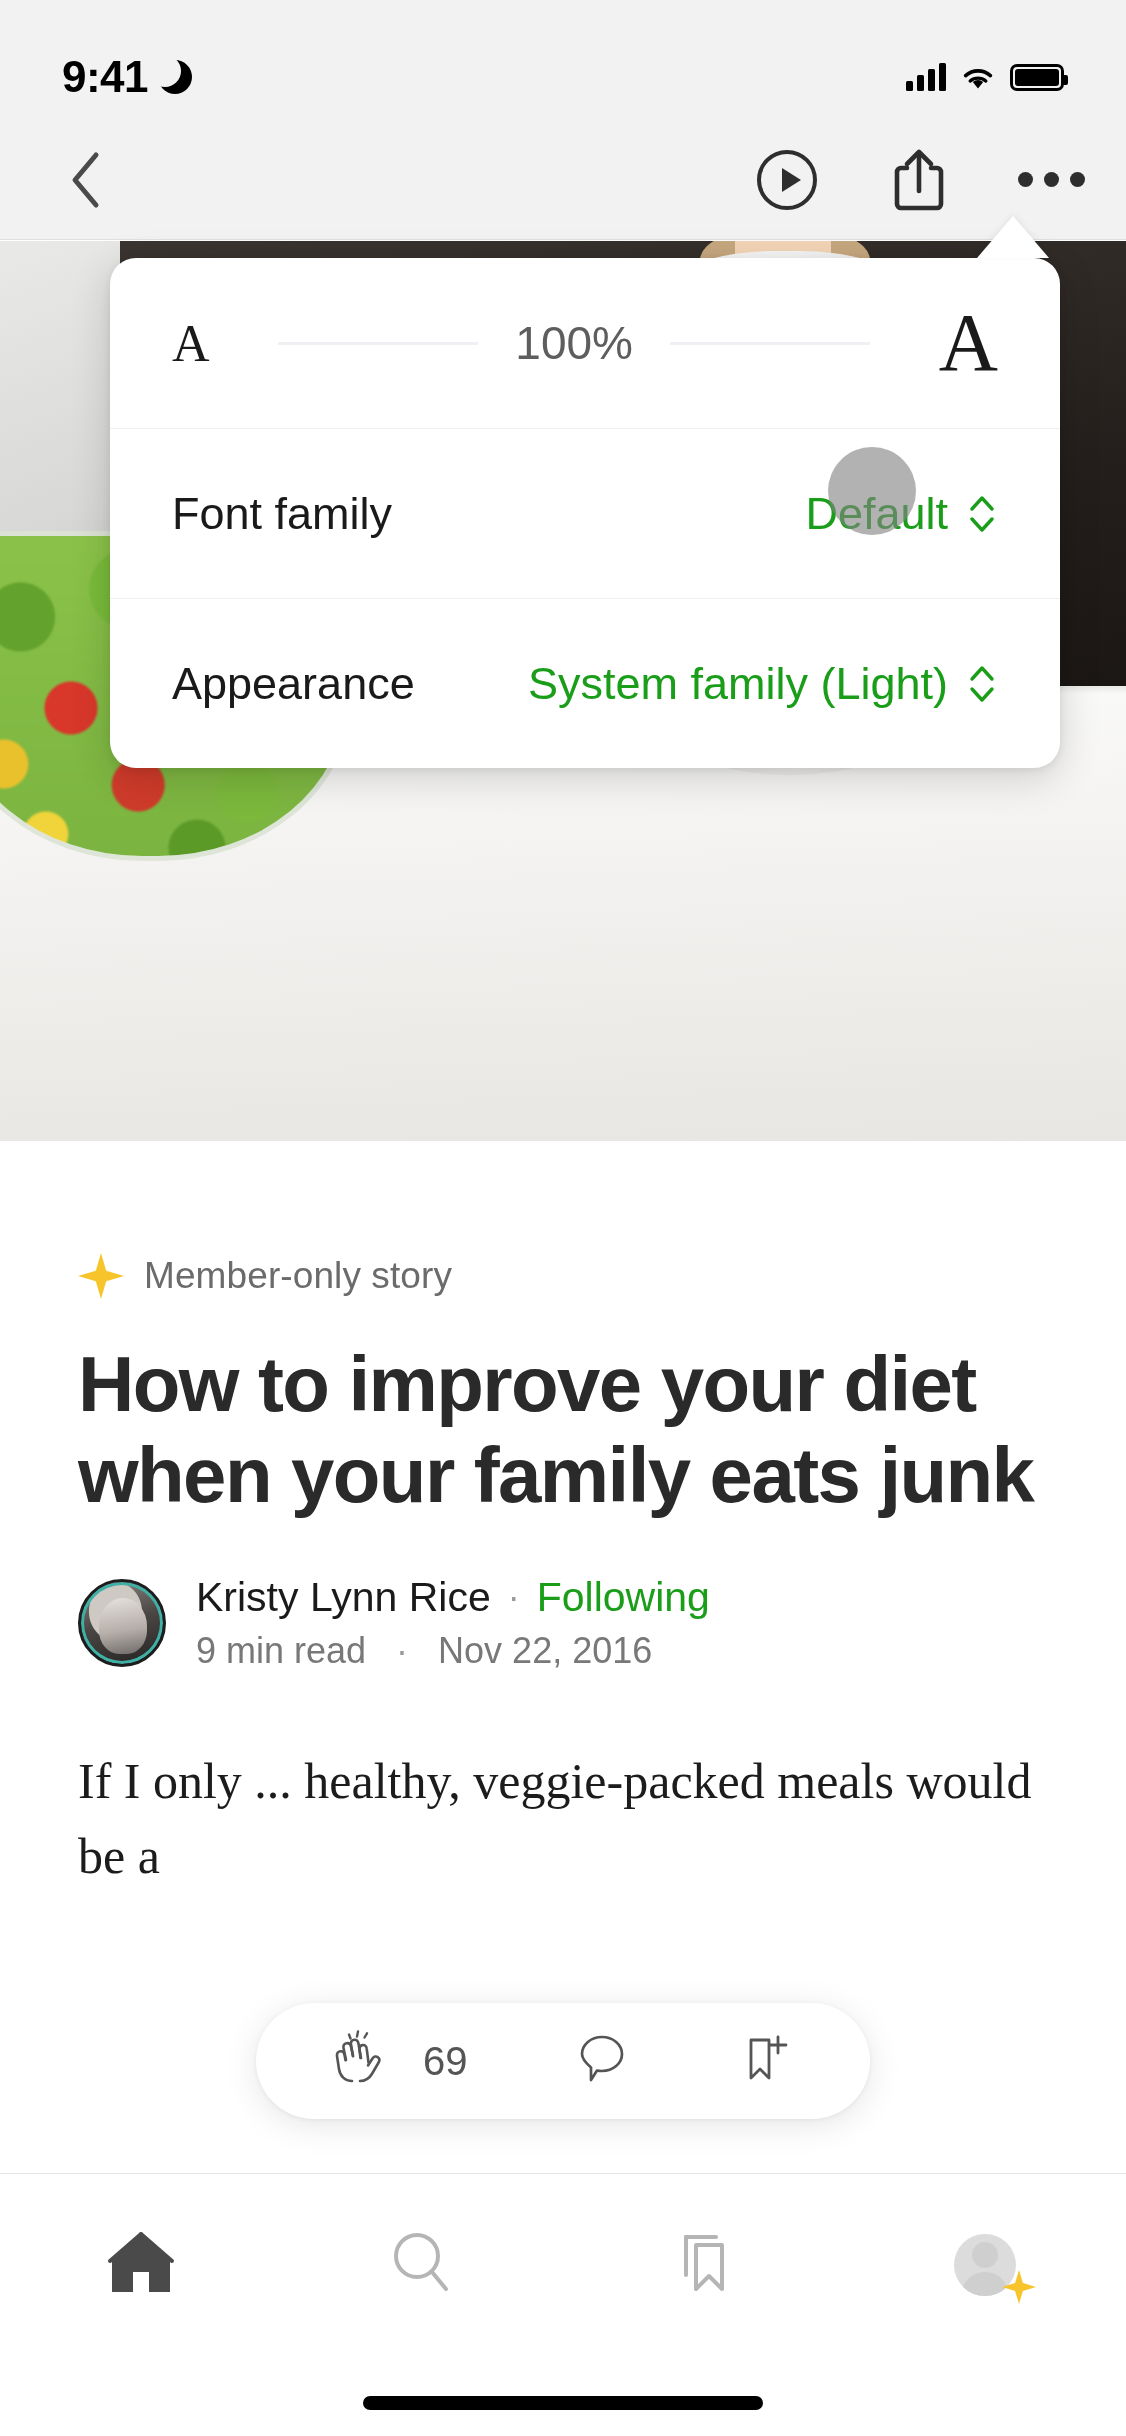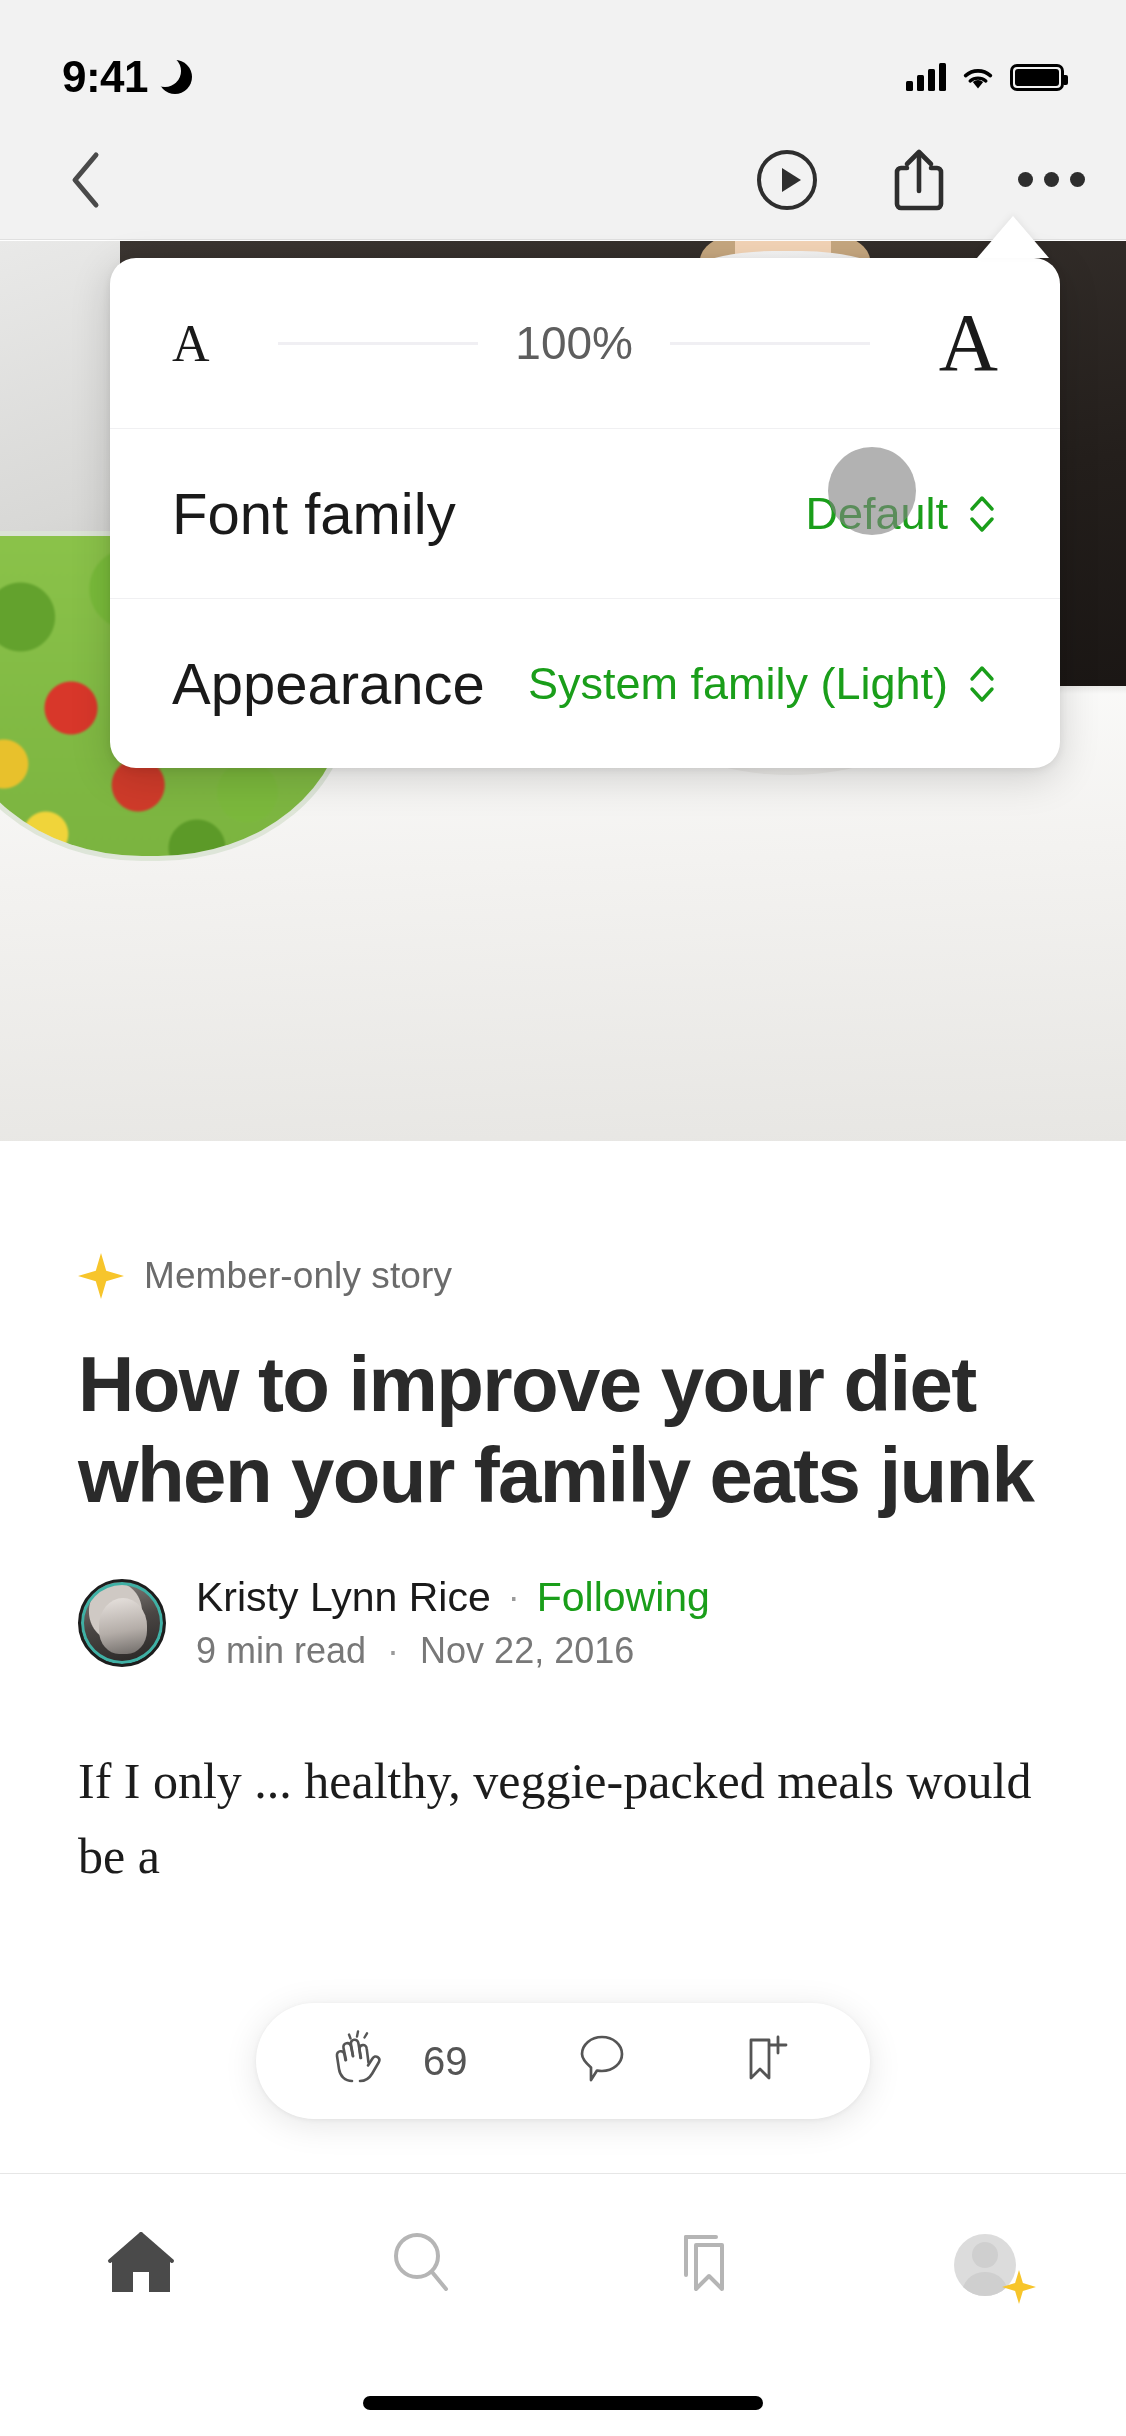--- a/index.html
+++ b/index.html
@@ -202,21 +202,21 @@
   }
   .avatar::after{
     content:""; position:absolute; left:18px; top:16px; width:48px;height:56px;
     border-radius:50% 50% 42% 42%;
     background:linear-gradient(170deg,#e8e3df 0%,#b4ada8 58%,#6e6a67 100%);
   }
   .by-lines{ display:flex; flex-direction:column; gap:9px; }
   .by-row1{ display:flex; align-items:center; gap:17px; font-size:41px; color:#1a1a1a; }
   .sep{ color:#9a9a9a; font-size:36px; }
   .following{ color:#1a9e1a; font-size:41px; }
-  .by-row2{ display:flex; align-items:center; gap:21px; font-size:36px; color:#787878; }
+  .by-row2{ display:flex; align-items:center; gap:30px; font-size:36px; color:#787878; }
 
   .para{
     margin-top:72px;
     font-family:"Liberation Serif", serif;
     font-size:50px; line-height:1.5; color:#1c1c1c;
   }
 
   
   .fab{
     position:absolute; top:2003px; left:256px; width:614px; height:116px;
@@ -270,21 +270,21 @@
   }
   .pop-row{ height:170px; display:flex; align-items:center; padding:0 62px; position:relative;}
   .pop-row + .pop-row{ border-top:1px solid #f0f0f2; }
   .zoom-row{ justify-content:space-between; }
   .serif-a{ font-family:"Liberation Serif", serif; color:#1a1a1a; }
   .a-small{ font-size:52px; }
   .a-big{ font-size:82px; }
   .slider{ flex:1; display:flex; align-items:center; justify-content:center; gap:1px; }
   .track{ height:3px; background:#f0eff3; width:200px; }
   .zoom-val{ font-size:46px; color:#5e5e5e; padding:0 36px; white-space:nowrap;}
-  .pop-label{ font-size:58px; color:#1a1a1a; }
+  .pop-label{ font-size:45px; color:#1a1a1a; }
   .pop-value{ margin-left:auto; display:flex; align-items:center; gap:18px; color:#1a9e1a; font-size:45px; }
   .chev{ width:32px;height:44px; color:#1a9e1a; flex:none;}
   .touch-dot{
     position:absolute; left:718px; top:18px;
     width:88px;height:88px;border-radius:50%;
     background:rgba(130,130,130,0.62);
     z-index:3;
   }
 </style>
 </head>

